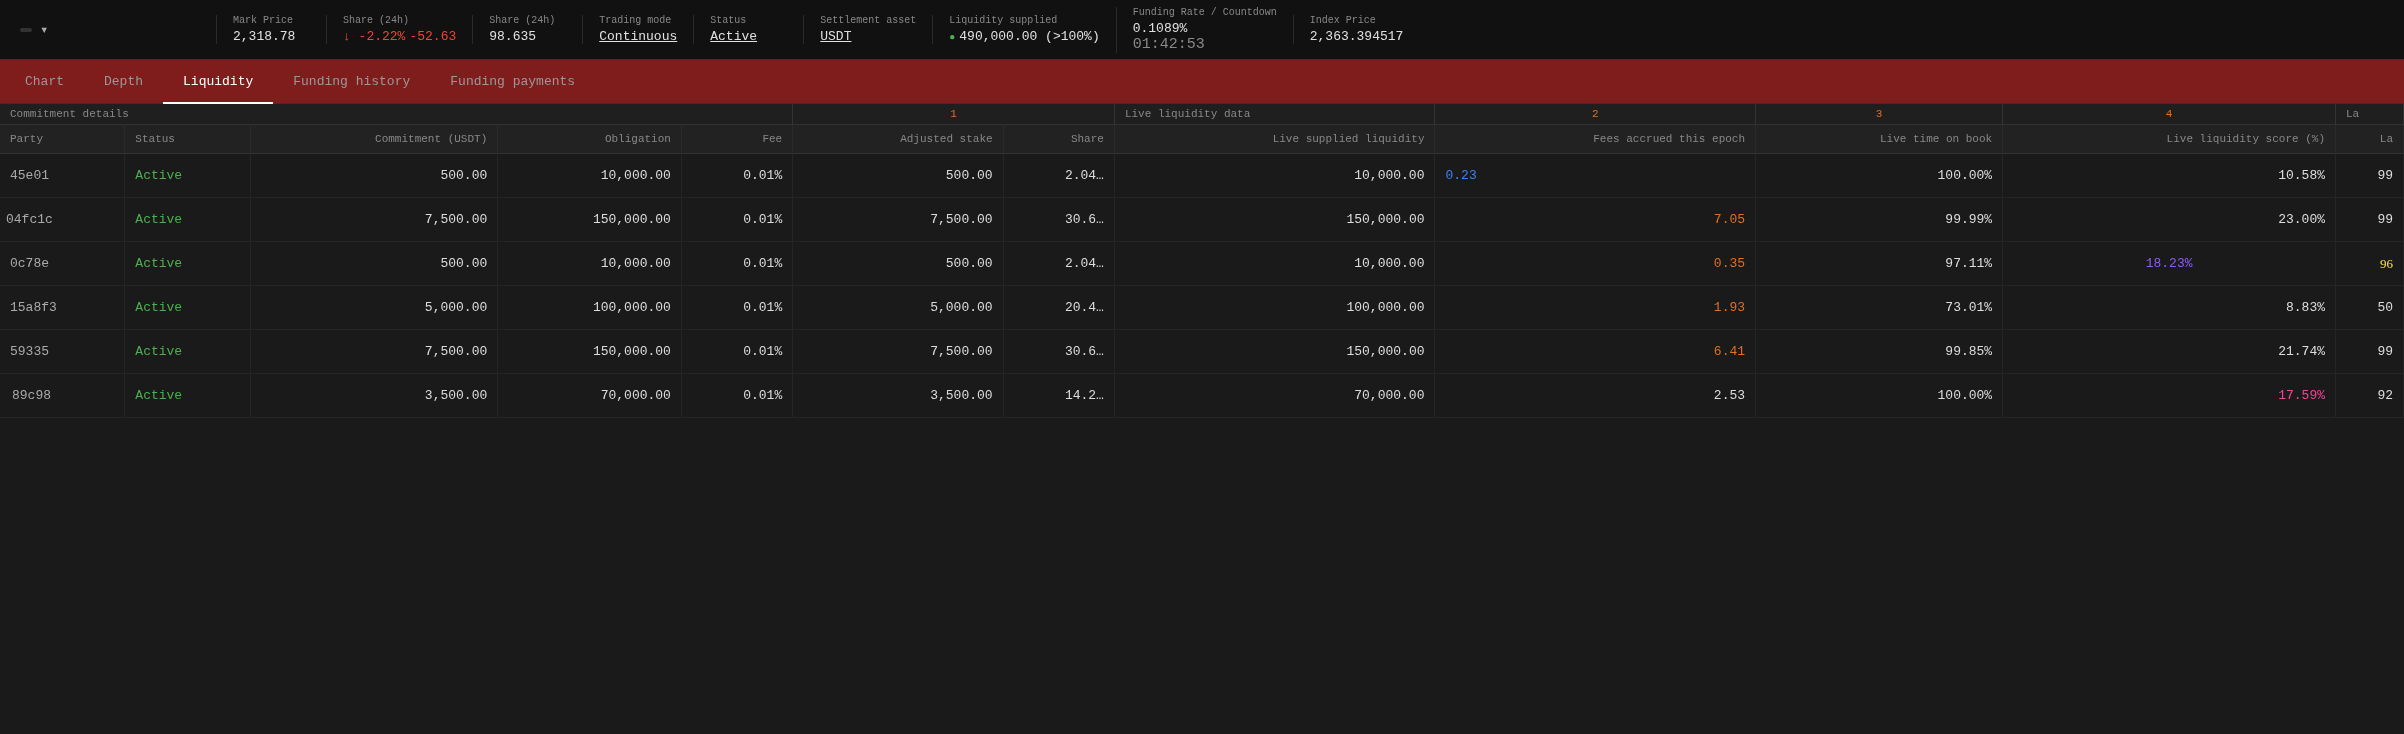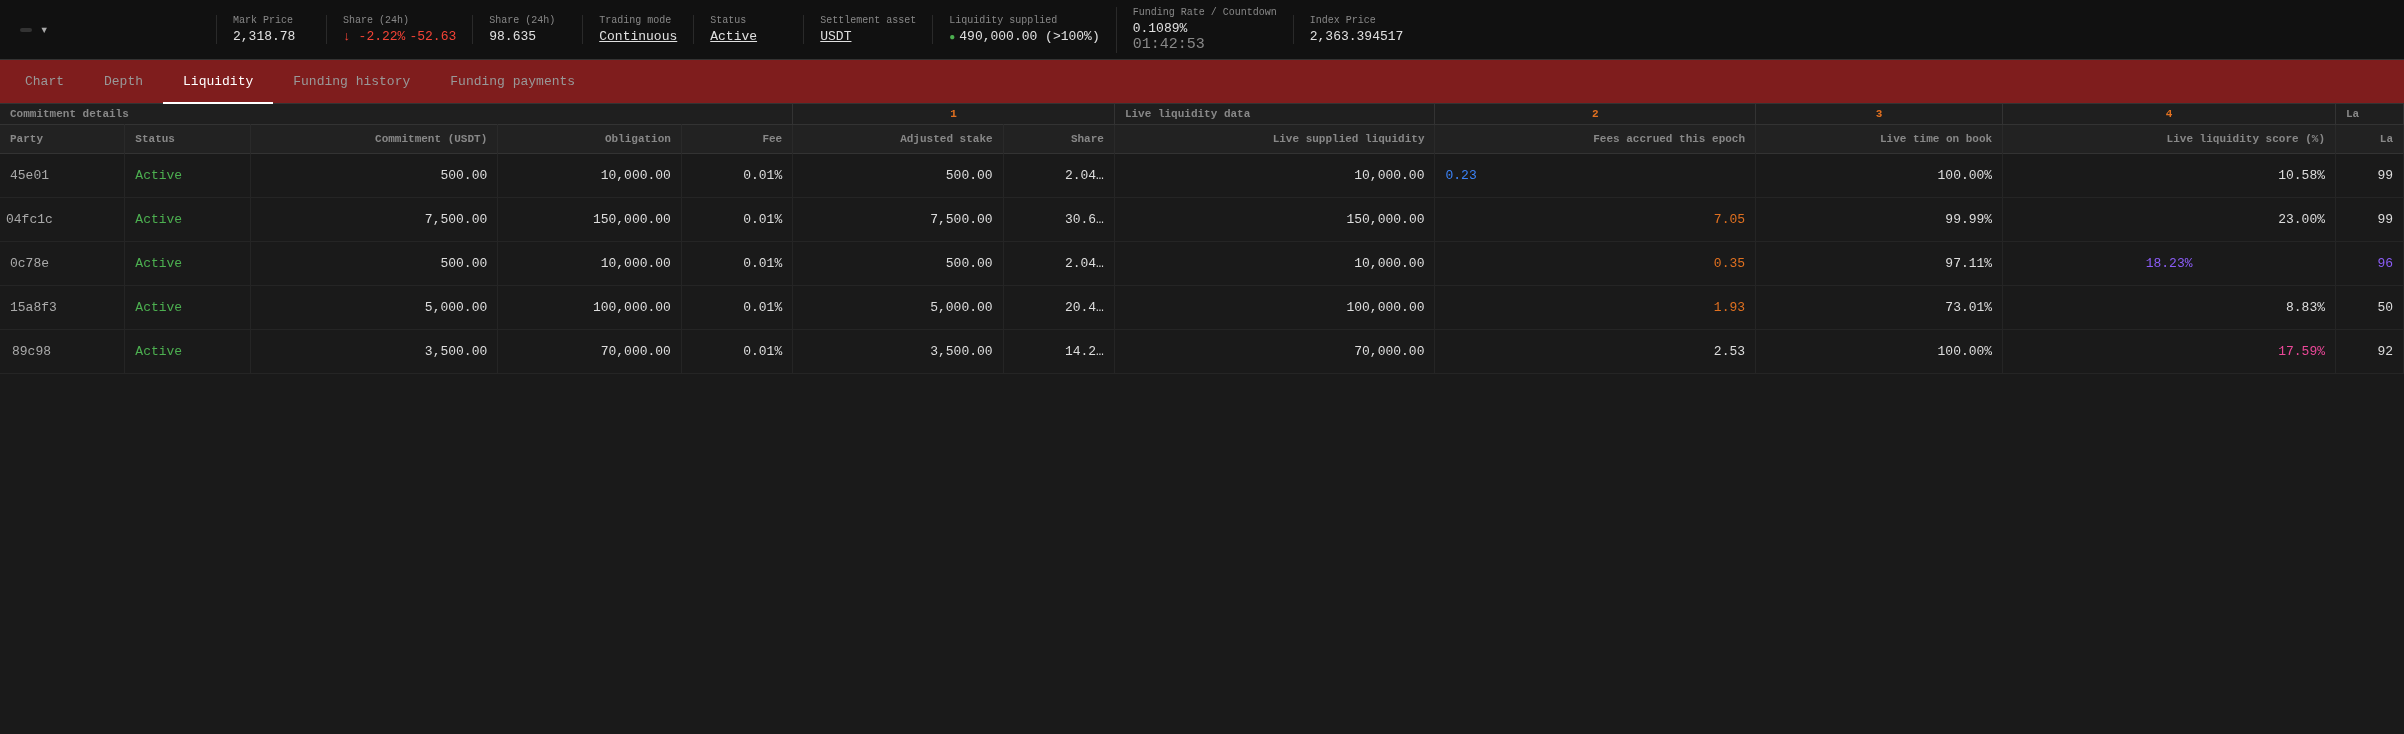--- a/index.html
+++ b/index.html
@@ -133,21 +133,21 @@
     thead tr {
       background: #222;
       border-bottom: 1px solid #333;
     }
 
     th {
       padding: 8px 10px;
       text-align: right;
       font-size: 11px;
       color: #888;
-      font-weight: bold;
+      font-weight: normal;
       white-space: nowrap;
       border-right: 1px solid #2a2a2a;
     }
 
     th:first-child, th:nth-child(2) {
       text-align: left;
     }
 
     tbody tr {
       border-bottom: 1px solid #252525;
@@ -295,37 +295,51 @@
             <td style="text-align: left; color: rgb(76, 175, 80);">Active</td>
             <td style="text-align: right; color: rgb(221, 221, 221);">500.00</td>
             <td style="text-align: right; color: rgb(221, 221, 221);">10,000.00</td>
             <td style="text-align: right; color: rgb(221, 221, 221);">0.01%</td>
             <td style="text-align: right; color: rgb(221, 221, 221);">500.00</td>
             <td style="text-align: right; color: rgb(221, 221, 221);">2.04…</td>
             <td style="text-align: right; color: rgb(221, 221, 221);">10,000.00</td>
             <td style="text-align: right; color: rgb(224, 112, 32);">0.35</td>
             <td style="text-align: right; color: rgb(221, 221, 221);">97.11%</td>
             <td style="text-align: center; color: #8b5cf6;">18.23%</td>
-            <td style="color: #8b5cf6;">96</td>
+            <td style="color: #fde047; font-family: Liberation Serif, serif;">96</td>
           </tr>
           <tr>
             <td style="text-align: left; color: rgb(170, 170, 170);">15a8f3</td>
             <td style="text-align: left; color: rgb(76, 175, 80);">Active</td>
             <td style="text-align: right; color: rgb(221, 221, 221);">5,000.00</td>
             <td style="text-align: right; color: rgb(221, 221, 221);">100,000.00</td>
             <td style="text-align: right; color: rgb(221, 221, 221);">0.01%</td>
             <td style="text-align: right; color: rgb(221, 221, 221);">5,000.00</td>
             <td style="text-align: right; color: rgb(221, 221, 221);">20.4…</td>
             <td style="text-align: right; color: rgb(221, 221, 221);">100,000.00</td>
             <td style="text-align: right; color: rgb(224, 112, 32);">1.93</td>
             <td style="text-align: right; color: rgb(221, 221, 221);">73.01%</td>
             <td style="text-align: right; color: rgb(221, 221, 221);">8.83%</td>
             <td style="text-align: right; color: rgb(221, 221, 221);">50</td>
           </tr>
           <tr>
+            <td style="text-align: left; color: rgb(170, 170, 170);">59335</td>
+            <td style="text-align: left; color: rgb(76, 175, 80);">Active</td>
+            <td style="text-align: right; color: rgb(221, 221, 221);">7,500.00</td>
+            <td style="text-align: right; color: rgb(221, 221, 221);">150,000.00</td>
+            <td style="text-align: right; color: rgb(221, 221, 221);">0.01%</td>
+            <td style="text-align: right; color: rgb(221, 221, 221);">7,500.00</td>
+            <td style="text-align: right; color: rgb(221, 221, 221);">30.6…</td>
+            <td style="text-align: right; color: rgb(221, 221, 221);">150,000.00</td>
+            <td style="text-align: right; color: rgb(224, 112, 32);">6.41</td>
+            <td style="text-align: right; color: rgb(221, 221, 221);">99.85%</td>
+            <td style="text-align: right; color: rgb(221, 221, 221);">21.74%</td>
+            <td style="text-align: right; color: rgb(221, 221, 221);">99</td>
+          </tr>
+          <tr>
             <td style="text-align: left; color: rgb(170, 170, 170); padding-left: 12px;">89c98</td>
             <td style="text-align: left; color: rgb(76, 175, 80);">Active</td>
             <td style="text-align: right; color: rgb(221, 221, 221);">3,500.00</td>
             <td style="text-align: right; color: rgb(221, 221, 221);">70,000.00</td>
             <td style="text-align: right; color: rgb(221, 221, 221);">0.01%</td>
             <td style="text-align: right; color: rgb(221, 221, 221);">3,500.00</td>
             <td style="text-align: right; color: rgb(221, 221, 221);">14.2…</td>
             <td style="text-align: right; color: rgb(221, 221, 221);">70,000.00</td>
             <td style="text-align: right; color: rgb(221, 221, 221);">2.53</td>
             <td style="text-align: right; color: rgb(221, 221, 221);">100.00%</td>

